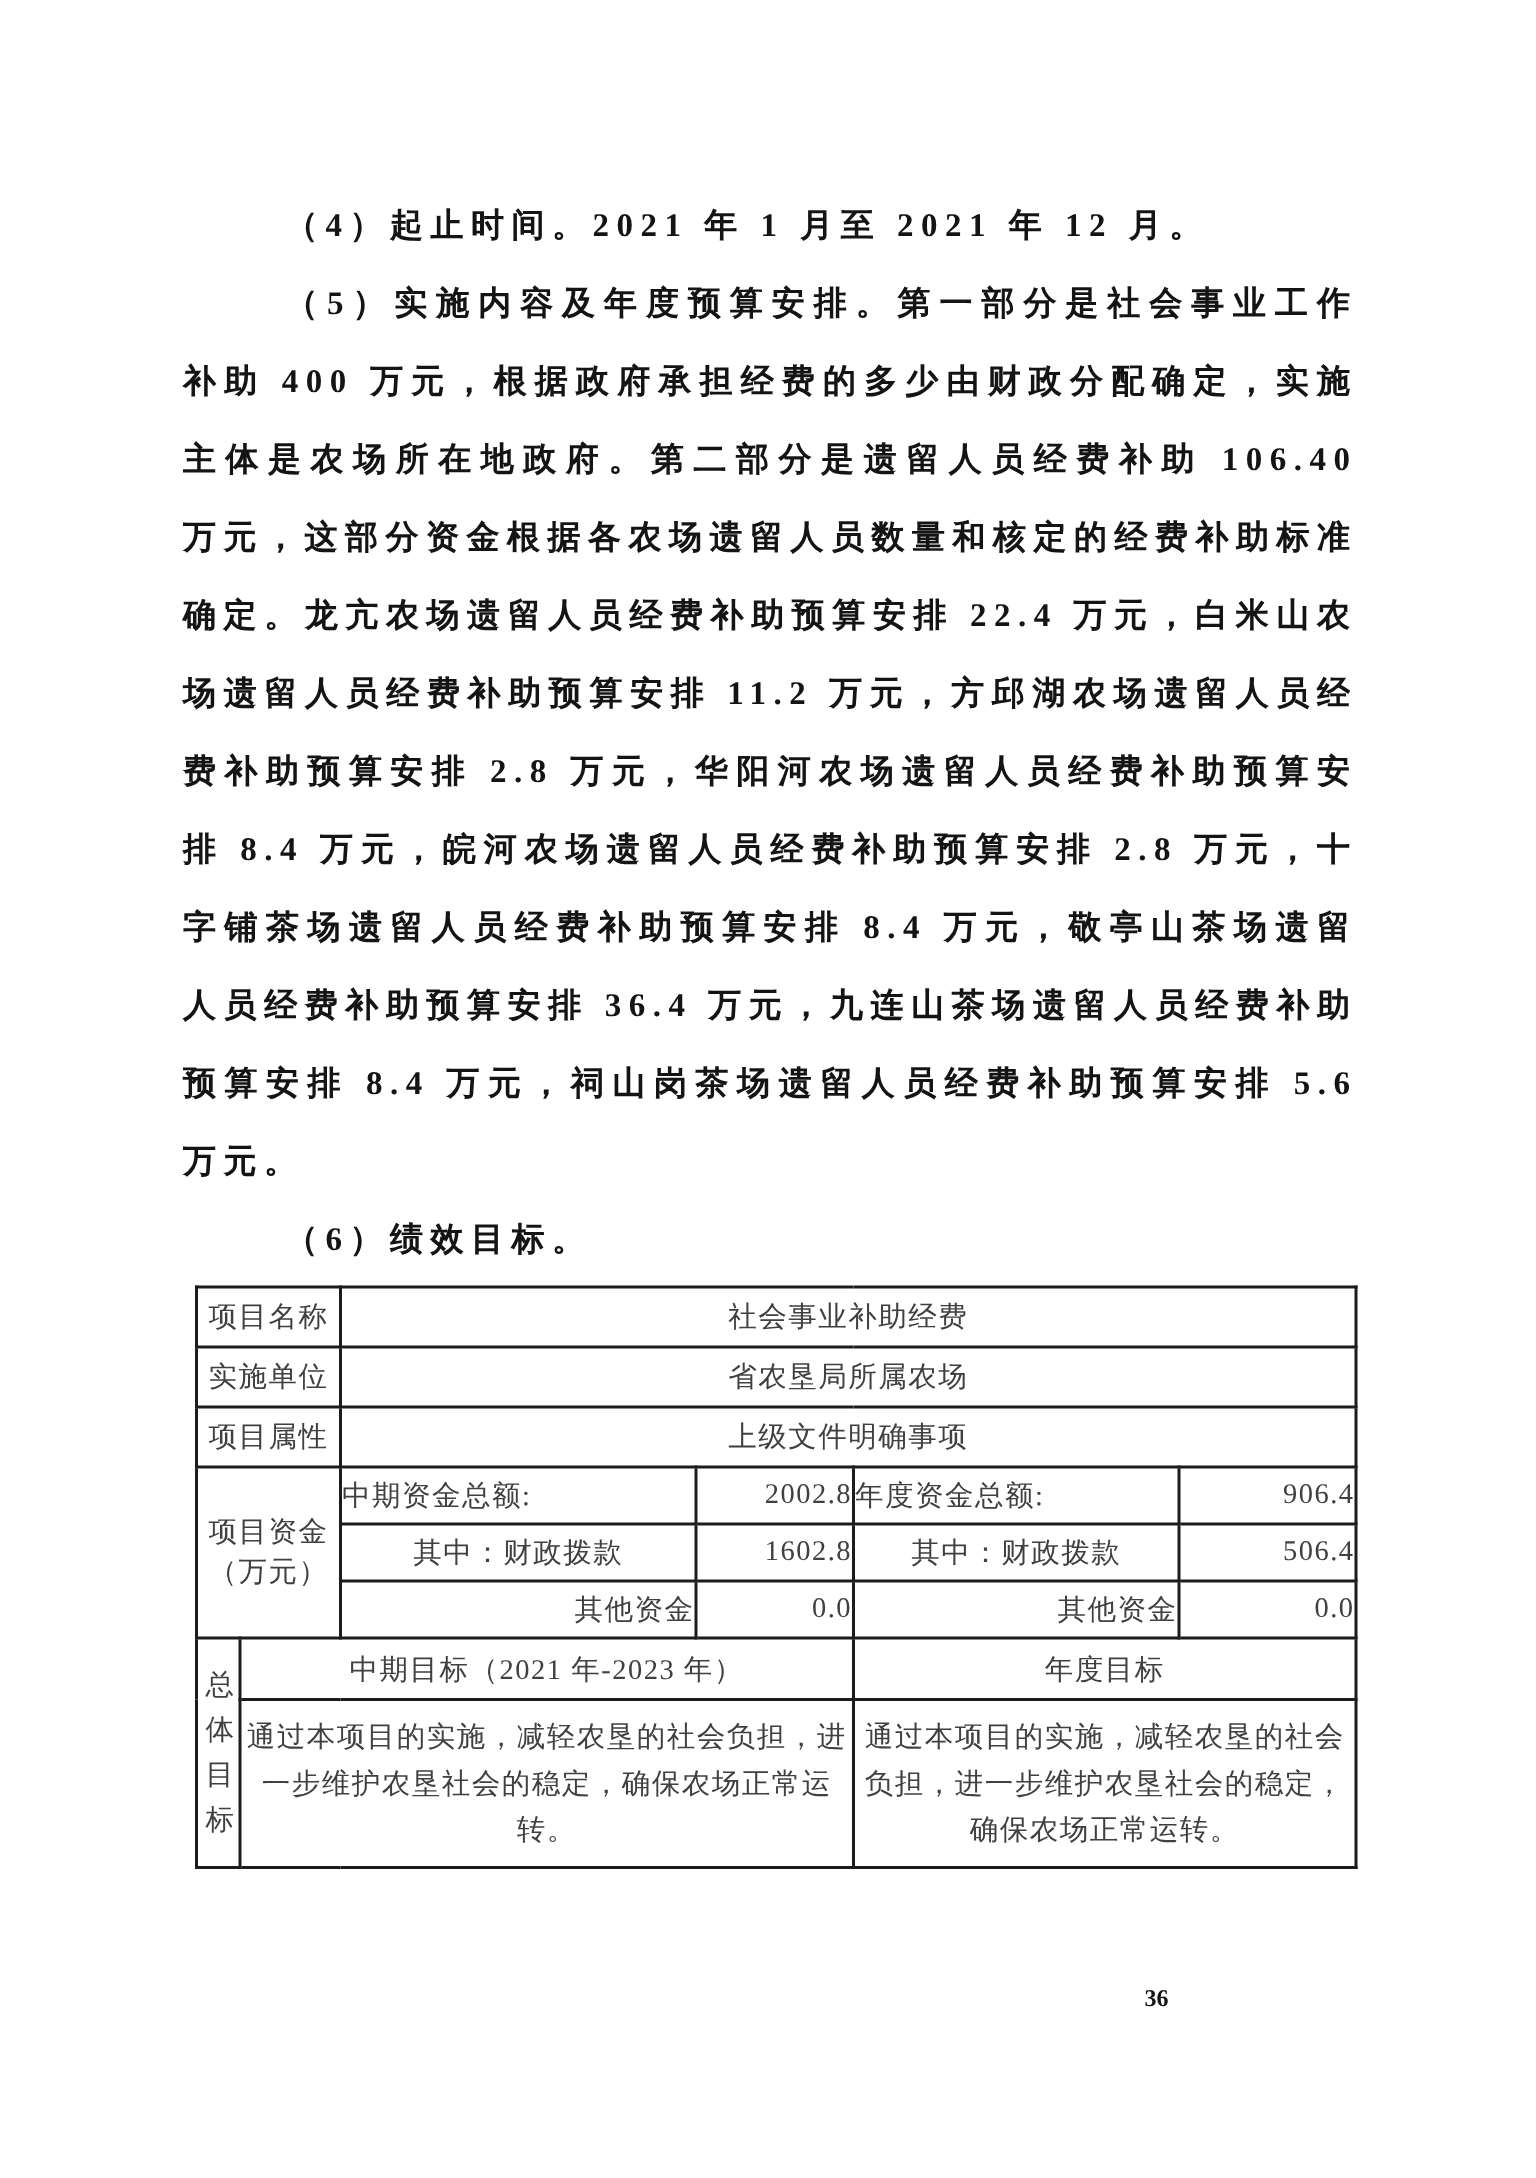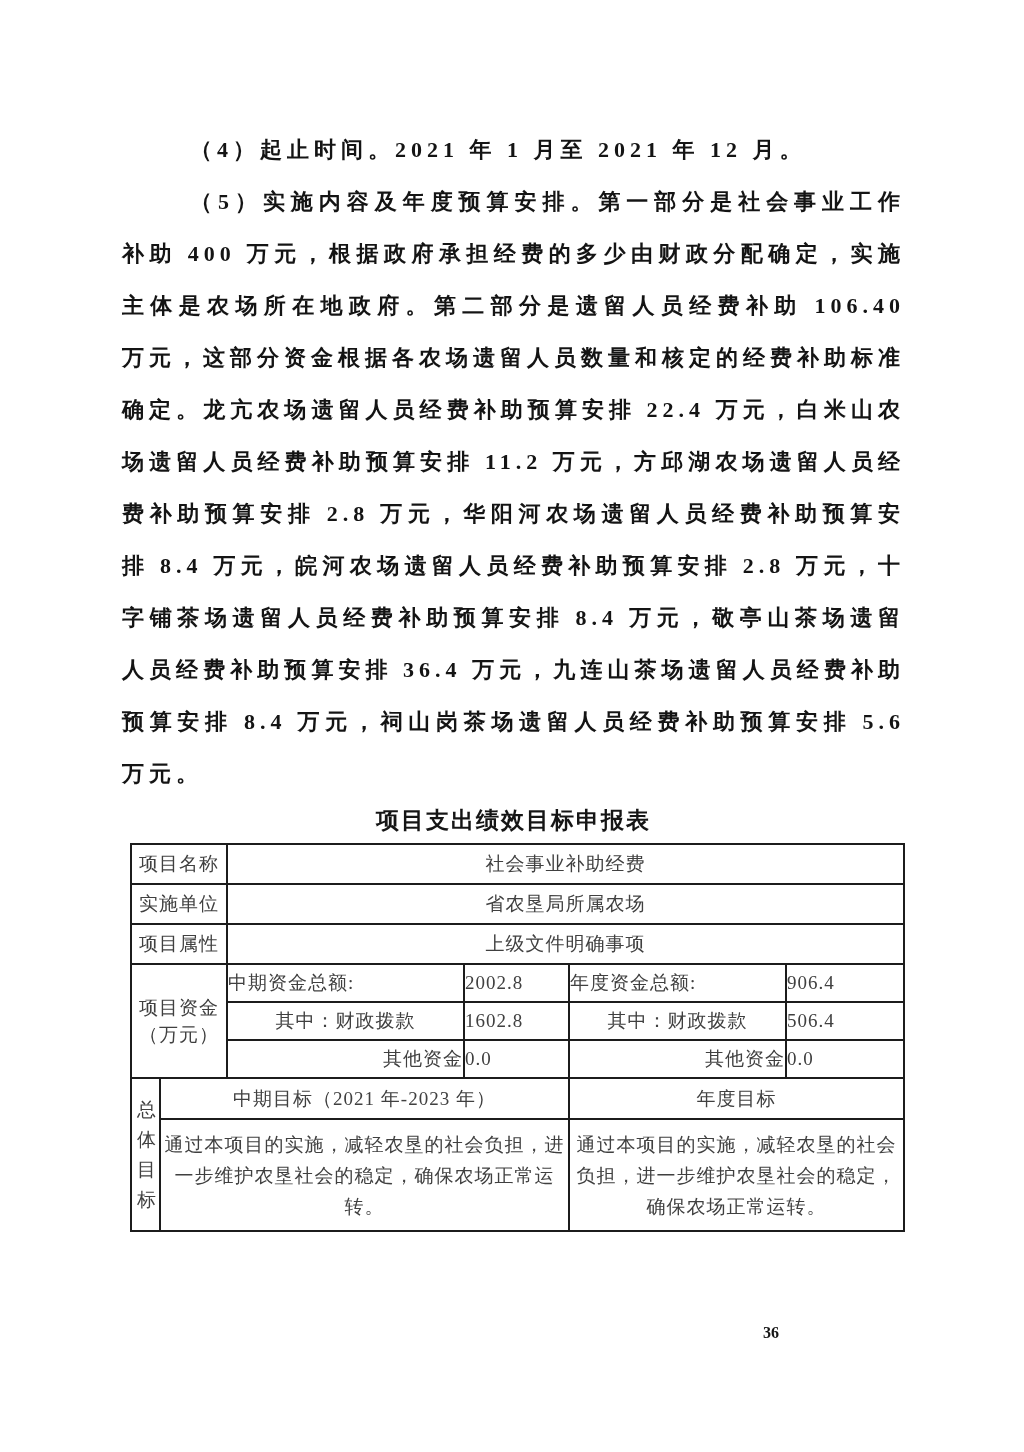--- a/index.html
+++ b/index.html
@@ -60,21 +60,21 @@
     padding: 0;
     vertical-align: middle;
     overflow: hidden;
   }
   tr.r-basic  { height: 40px; }
   tr.r-money  { height: 38px; }
   tr.r-ghead  { height: 41px; }
   tr.r-gbody  { height: 112px; }
   td.c-center { text-align: center; }
   td.c-left   { text-align: left;  padding-left: 5px; margin-top: 44px; }
-  td.c-right  { text-align: left; padding-right: 7px; }
+  td.c-right  { text-align: right; padding-right: 7px; }
   td.c-right2 { text-align: right; padding-right: 12px; }
   .funds-label div { text-align: center; line-height: 27px; }
   td.no-bottom { border-bottom: none; }
   .vlabel {
     width: 21px;
     margin: 4px auto;
     word-break: break-all;
     line-height: 30px;
     font-size: 19px;
     text-align: right;
@@ -98,22 +98,22 @@
   }
 </style>
 </head>
 <body>
 
 <div class="page">
   <div class="content">
 
     <p class="body-par">（4）起止时间。2021 年 1 月至 2021 年 12 月。</p>
     <p class="body-par">（5）实施内容及年度预算安排。第一部分是社会事业工作补助 400 万元，根据政府承担经费的多少由财政分配确定，实施主体是农场所在地政府。第二部分是遗留人员经费补助 106.40 万元，这部分资金根据各农场遗留人员数量和核定的经费补助标准确定。龙亢农场遗留人员经费补助预算安排 22.4 万元，白米山农场遗留人员经费补助预算安排 11.2 万元，方邱湖农场遗留人员经费补助预算安排 2.8 万元，华阳河农场遗留人员经费补助预算安排 8.4 万元，皖河农场遗留人员经费补助预算安排 2.8 万元，十字铺茶场遗留人员经费补助预算安排 8.4 万元，敬亭山茶场遗留人员经费补助预算安排 36.4 万元，九连山茶场遗留人员经费补助预算安排 8.4 万元，祠山岗茶场遗留人员经费补助预算安排 5.6 万元。</p>
+    <p class="body-par">（6）绩效目标。</p>
 
-    <div class="tbl-title">项目支出绩效目标申报表</div>
 
     <table class="perf">
       <colgroup>
         <col style="width:29px">
           <col style="width:67px">
           <col style="width:237px">
         <col style="width:105px">
           <col style="width:217px">
           <col style="width:118px">
       </colgroup>

